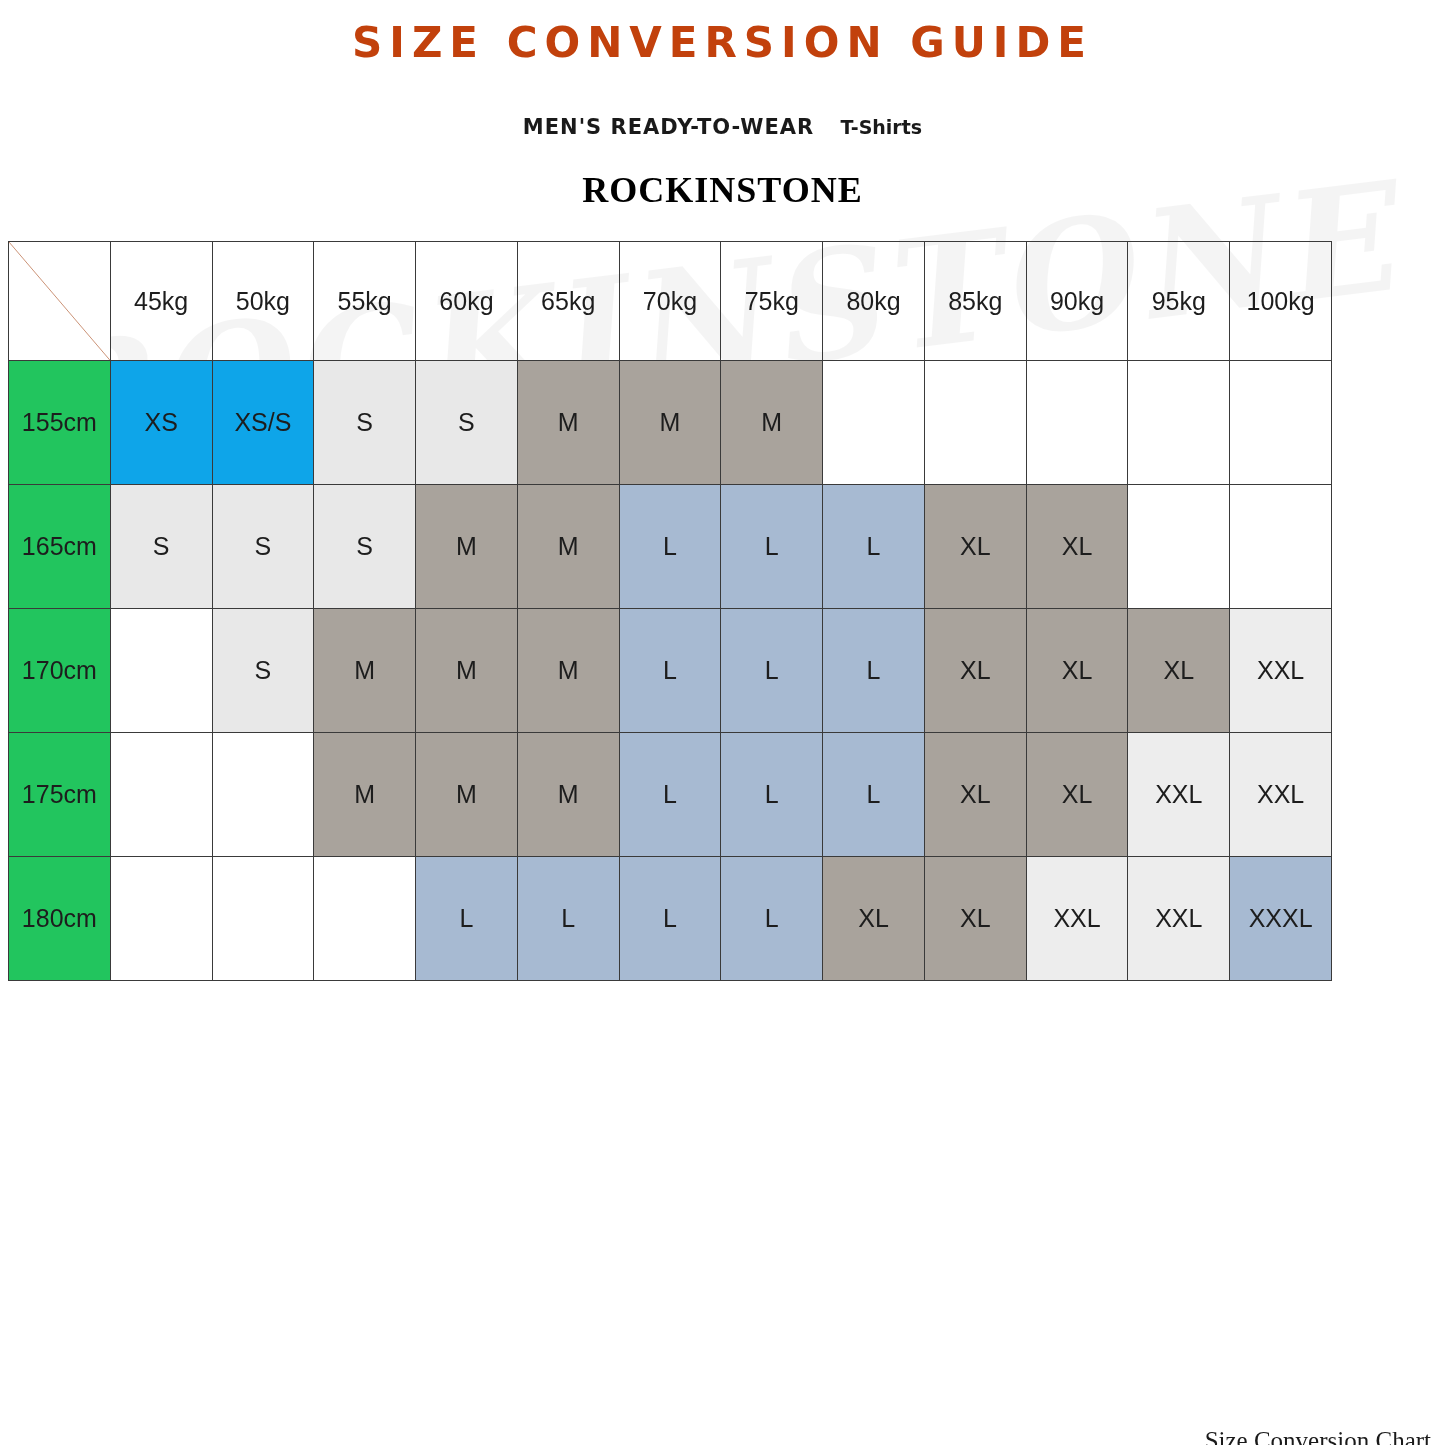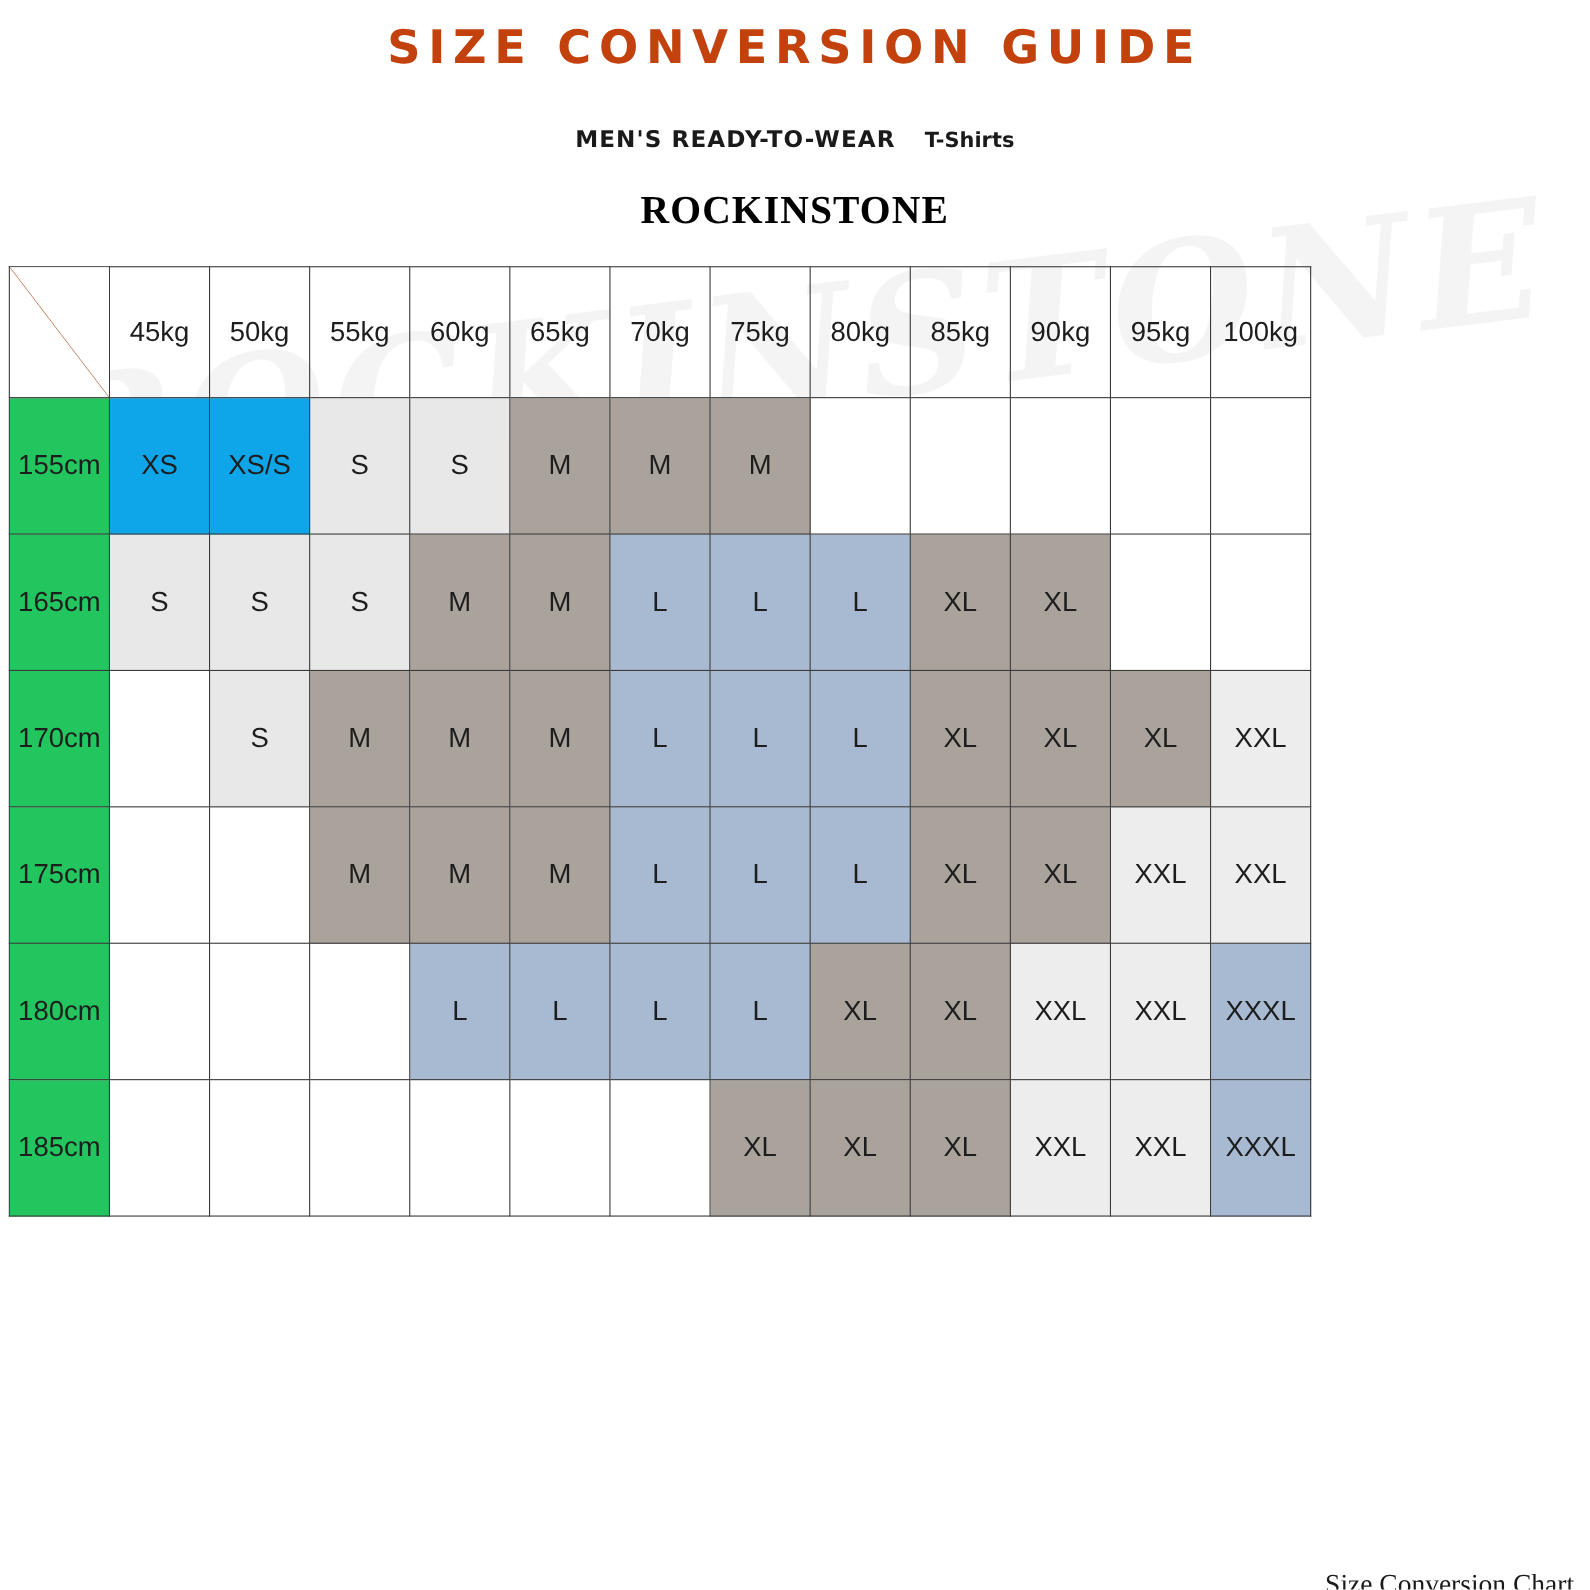--- a/index.html
+++ b/index.html
@@ -102,21 +102,21 @@
   .table-wrap {
     position: relative;
     z-index: 2;
     margin-top: 30px;
     padding: 0 8px;
     box-sizing: border-box;
   }
 
   table.size-table {
     border-collapse: collapse;
-    width: 1184px;
+    width: 1324px;
     table-layout: fixed;
   }
 
   table.size-table td,
   table.size-table th {
     border: 1px solid #3a3a3a;
     text-align: center;
     vertical-align: middle;
     font-family: "Liberation Sans", sans-serif;
     font-weight: normal;
@@ -275,33 +275,18 @@
             <td class="c-l">L</td>
             <td class="c-l">L</td>
             <td class="c-l">L</td>
             <td class="c-l">L</td>
             <td class="c-xl">XL</td>
             <td class="c-xl">XL</td>
             <td class="c-xxl">XXL</td>
             <td class="c-xxl">XXL</td>
             <td class="c-xxxl">XXXL</td>
           </tr>
-          <tr>
-            <td class="row-head">185cm</td>
-            <td class="c-empty"></td>
-            <td class="c-empty"></td>
-            <td class="c-empty"></td>
-            <td class="c-empty"></td>
-            <td class="c-empty"></td>
-            <td class="c-empty"></td>
-            <td class="c-xl">XL</td>
-            <td class="c-xl">XL</td>
-            <td class="c-xl">XL</td>
-            <td class="c-xxl">XXL</td>
-            <td class="c-xxl">XXL</td>
-            <td class="c-xxxl">XXXL</td>
-          </tr>
         </tbody>
     </table>
   </div>
 
   <div class="footer-note">Size Conversion Chart</div>
 </div>
 
 </body></html>

